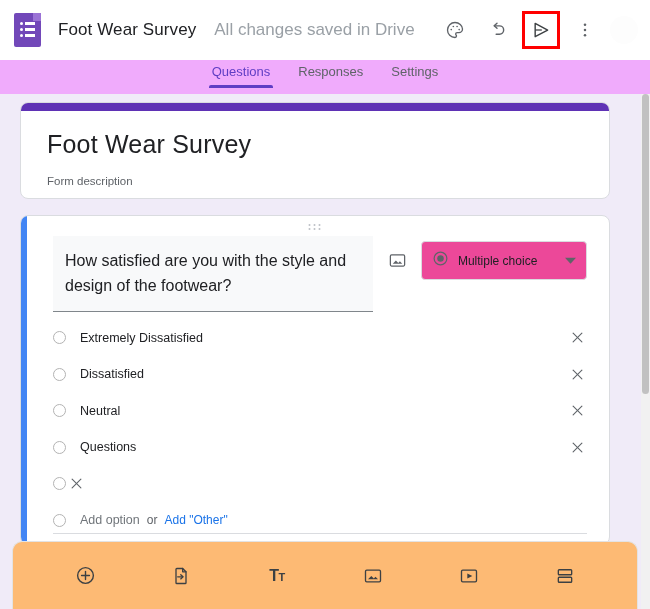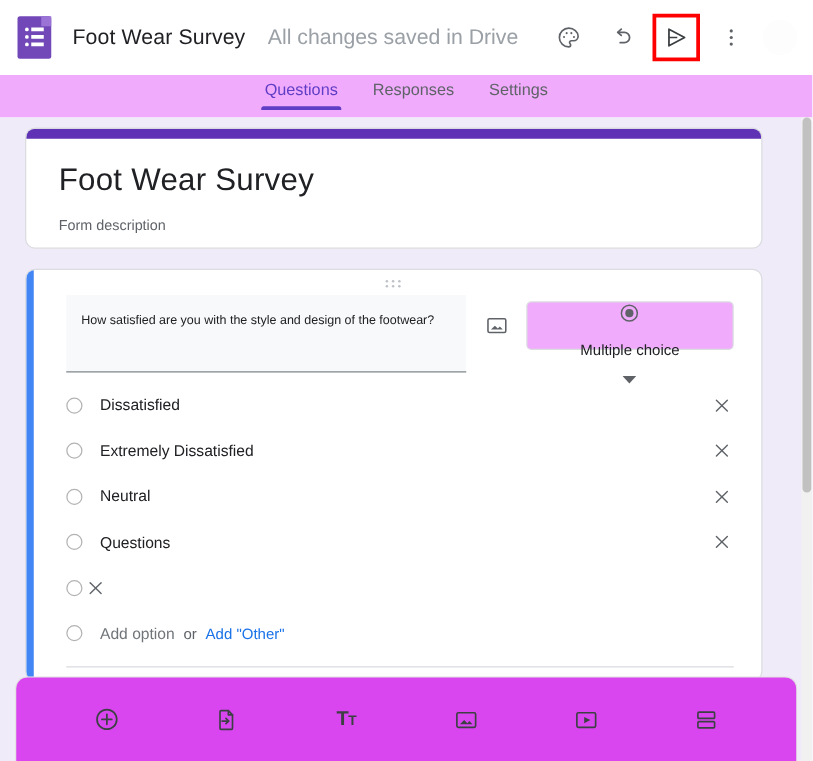--- a/index.html
+++ b/index.html
@@ -114,30 +114,29 @@
   }
   .drag-handle i { width: 2px; height: 2px; background: #bdc1c6; display: block; border-radius: 1px; }
 
   .q-head {
     display: flex; align-items: flex-start; padding: 20px 22px 0 32px; gap: 14px;
   }
   .q-text-wrap {
     width: 322px; background: #f8f9fa; border-bottom: 1px solid #80868b;
     padding: 13px 12px 12px 12px; min-height: 62px;
   }
-  .q-text { font-size: 10px; color: #202124; line-height: 1.55; }
+  .q-text { font-size: 16px; color: #202124; line-height: 1.55; }
   .q-image-btn {
     margin-top: 14px; width: 20px; height: 20px; display: flex;
     align-items: center; justify-content: center; color: #5f6368;
   }
   .q-type {
     margin-top: 5px; width: 167px; height: 39px; border: 1px solid #dadce0;
     border-radius: 4px; display: flex; align-items: center; padding: 0 10px; gap: 9px;
-    background: #f0abfc;
-    flex-direction: column;
+    background: #ec4899;
   }
   .q-type .type-label { font-size: 12px; color: #202124; flex: 1; white-space: nowrap; }
 
   
   .options { padding: 8px 22px 0 32px; }
   .opt-row {
     display: flex; align-items: center; height: 36.5px;
   }
   .radio {
     width: 13px; height: 13px; border: 1px solid #b3b3b3; border-radius: 50%;
@@ -151,21 +150,21 @@
   .add-other { font-size: 12px; color: #1a73e8; }
   .close-x { width: 20px; height: 20px; color: #5f6368; display: flex; align-items: center; justify-content: center; }
 
   .q-divider {
     position: absolute; left: 32px; right: 22px; bottom: 10px; height: 1px; background: #dadce0;
   }
 
   
   .bottom-toolbar {
     position: absolute; left: 12px; top: 447px; width: 626px; height: 68px;
-    background: #d946ef; border-radius: 10px 10px 0 0;
+    background: #fdba74; border-radius: 10px 10px 0 0;
     border: 1px solid #e3e3e3; border-bottom: none;
     display: flex; align-items: center; justify-content: space-around;
     padding: 0 24px;
   }
   .tool-btn {
     width: 30px; height: 30px; display: flex; align-items: center; justify-content: center;
     color: #5f6368;
   }
   .tt-glyph { font-size: 16px; color: #3c4043; font-weight: 600; letter-spacing: -.5px; }
   .tt-glyph small { font-size: 11px; }
@@ -287,32 +286,32 @@
                 <polygon points="0,2.5 10,2.5 5,8"></polygon>
               </svg>
           </span>
         </div>
       </div>
 
       <div class="options">
 
         <div class="opt-row">
           <span class="radio"></span>
-          <span class="opt-label">Dissatisfied</span>
+          <span class="opt-label">Extremely Dissatisfied</span>
           <span class="close-x">
             <svg width="15" height="15" viewBox="0 0 24 24" stroke="currentColor" stroke-width="1.8" stroke-linecap="round">
                 <line x1="5" y1="5" x2="19" y2="19"></line>
                 <line x1="19" y1="5" x2="5" y2="19"></line>
               </svg>
           </span>
         </div>
 
         <div class="opt-row">
           <span class="radio"></span>
-          <span class="opt-label">Extremely Dissatisfied</span>
+          <span class="opt-label">Dissatisfied</span>
           <span class="close-x">
             <svg width="15" height="15" viewBox="0 0 24 24" stroke="currentColor" stroke-width="1.8" stroke-linecap="round">
                 <line x1="5" y1="5" x2="19" y2="19"></line>
                 <line x1="19" y1="5" x2="5" y2="19"></line>
               </svg>
           </span>
         </div>
 
         <div class="opt-row">
           <span class="radio"></span>

